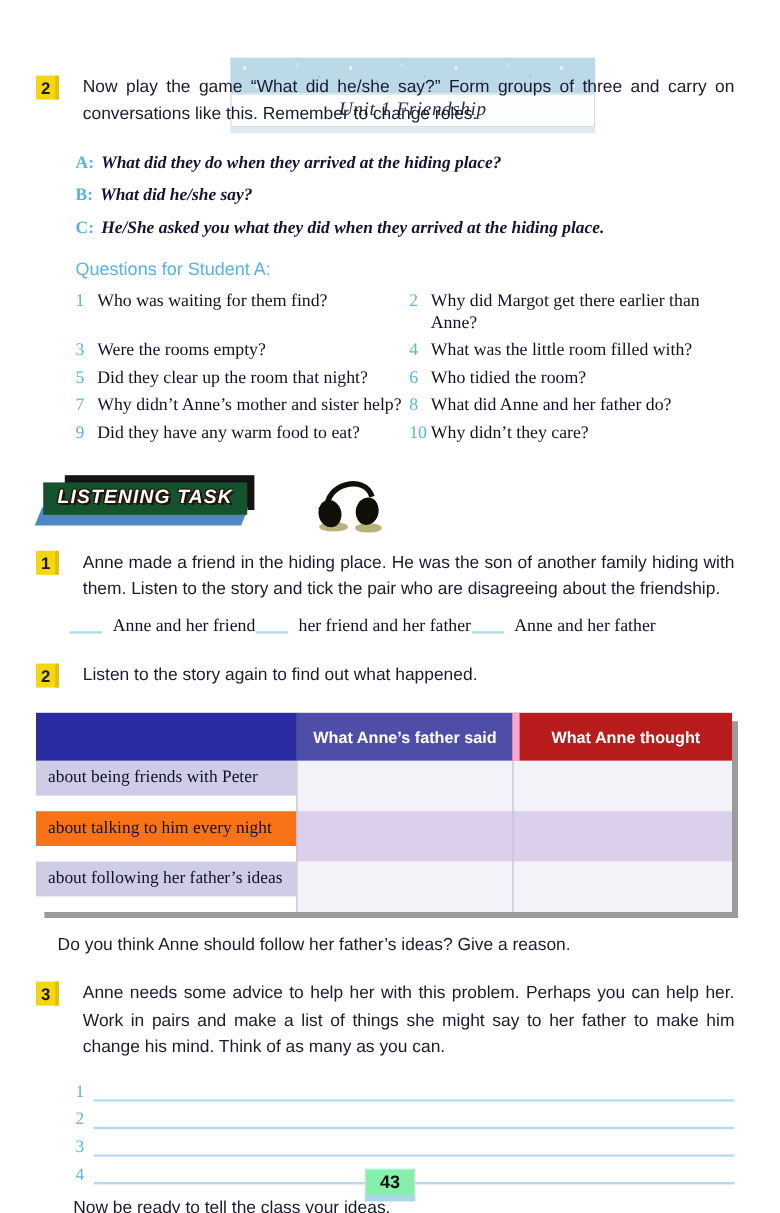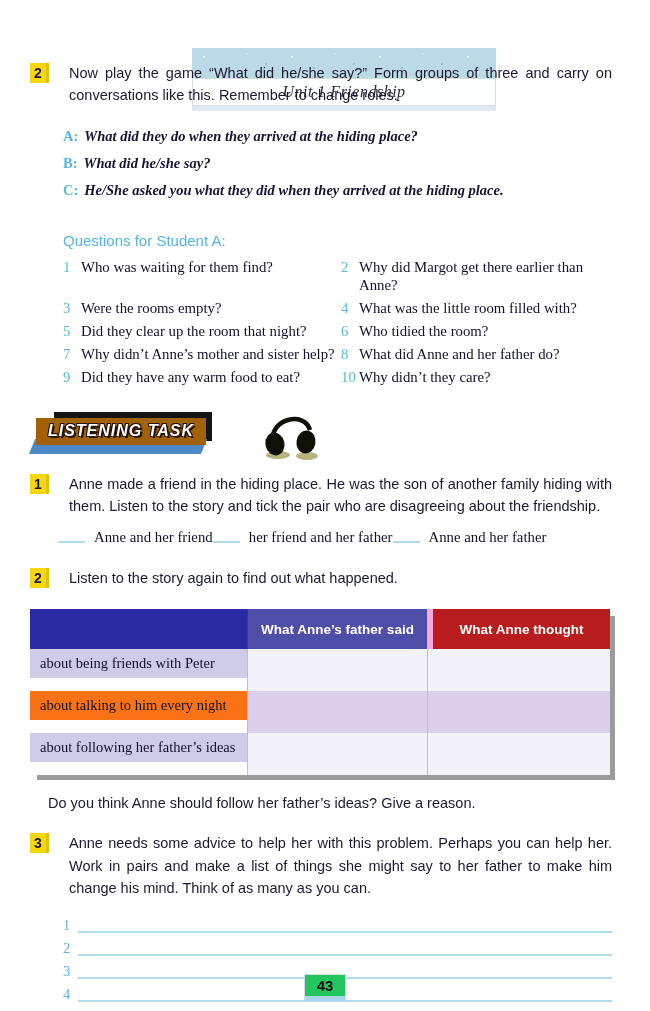--- a/index.html
+++ b/index.html
@@ -47,35 +47,35 @@
     margin-left:20px; flex:1;
     font-size:14.5px; line-height:1.55; text-align:justify; color:#1a1a30;
   }
 
   
   .dialogue { margin:16px 0 0 33px; font-family:"Liberation Serif", serif; }
   .dialogue-line { font-size:14.5px; line-height:27px; font-style:italic; font-weight:600; color:#141432; }
   .dialogue-line .speaker { color:#58b6de; font-style:normal; font-weight:600; margin-right:6px; }
 
   
-  .q-heading { margin:28px 0 0 33px; color:#57b4e2; font-size:15px; }
+  .q-heading { margin:12px 0 0 33px; color:#57b4e2; font-size:15px; }
   .q-grid {
     margin:9px 0 0 33px; display:grid; grid-template-columns:278px 1fr;
     row-gap:5px; font-family:"Liberation Serif", serif;
   }
   .q-item { display:flex; font-size:14.8px; line-height:18px; color:#10102a; }
   .q-num { flex:0 0 18px; color:#5cb6de; }
 
   
   .banner-row { margin-top:26px; display:flex; align-items:flex-start; }
   .lt-banner { position:relative; width:195px; height:44px; }
   .lt-black { position:absolute; left:24px; top:0; width:158px; height:29px; background:#141414; }
   .lt-blue  { position:absolute; left:2px; top:27px; width:172px; height:15px; background:#4e88c6; transform:skewX(-22deg); }
   .lt-gold {
-    position:absolute; left:6px; top:6px; width:170px; height:27px; background:#a16207;
+    position:absolute; left:6px; top:6px; width:170px; height:27px; background:#14532d;
     display:flex; align-items:center; justify-content:center;
   }
   .lt-text {
     font-style:italic; font-weight:bold; font-size:16px; letter-spacing:1px;
     color:#ffffff;
     text-shadow:-1px -1px 0 #26130a, 1px -1px 0 #26130a, -1px 1px 0 #26130a, 2px 2px 0 #26130a;
     white-space:nowrap;
   }
   .headphones { margin-left:35px; margin-top:-2px; }
 
@@ -117,21 +117,21 @@
   .answer-lines { margin:10px 0 0 33px; }
   .answer-line { display:flex; align-items:flex-end; height:23px; }
   .al-num { flex:0 0 15px; font-family:"Liberation Serif", serif; font-size:14.5px; color:#5cb6de; line-height:16px; }
   .al-rule { flex:1; border-bottom:2px solid #b5dcec; height:14px; }
 
   .closing { margin:12px 0 0 31px; font-size:14.5px; }
 
   
   .pagenum-box {
     position:absolute; left:304px; top:974px; width:42px; height:27px;
-    background:#22c55e; border:1px solid #d3dfe7; border-bottom:5px solid #a9d6ea;
+    background:#86efac; border:1px solid #d3dfe7; border-bottom:5px solid #a9d6ea;
     display:flex; align-items:center; justify-content:center;
     font-weight:bold; font-size:15px; color:#111;
   }
 </style>
 </head>
 <body>
 
 <div class="page">
 
   <div class="unit-band">

